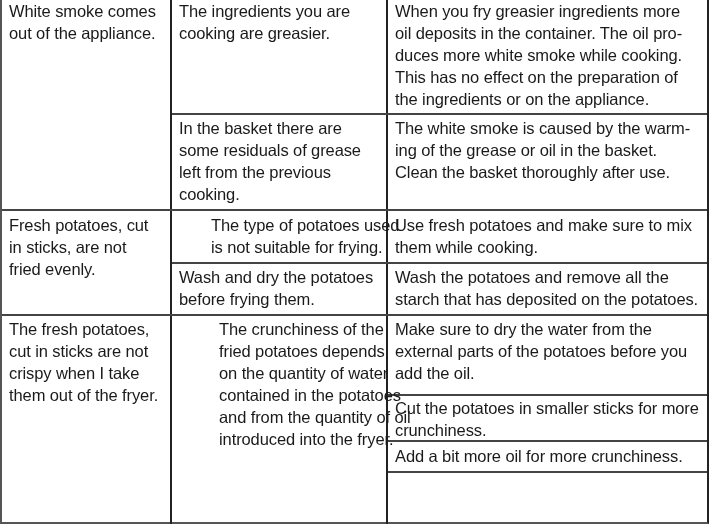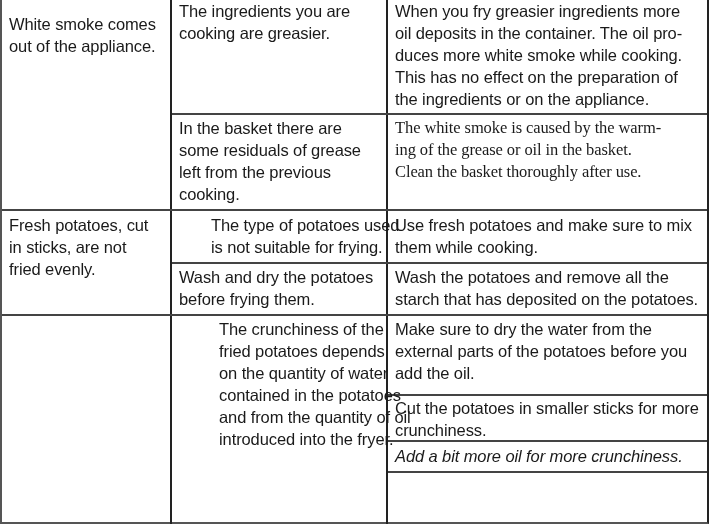--- a/index.html
+++ b/index.html
@@ -55,55 +55,59 @@
   <div class="vline" style="left:384px; top:0; height:524px;"></div>
 
   <div class="hline" style="left:170px; top:113px; width:535px;"></div>
   <div class="hline" style="left:0; top:209px; width:705px;"></div>
   <div class="hline" style="left:170px; top:262px; width:535px;"></div>
   <div class="hline" style="left:0; top:314px; width:705px;"></div>
   <div class="hline" style="left:386px; top:394px; width:319px;"></div>
   <div class="hline" style="left:386px; top:440px; width:319px;"></div>
   <div class="hline" style="left:386px; top:471px; width:319px;"></div>
 
-  <div class="cell" style="left:0; top:13px; width:168px;">White smoke comes
+  <div class="cell" style="left:0; top:0; width:168px;">White smoke comes
 out of the appliance.</div>
   <div class="cell" style="left:170px; top:0; width:214px;">The ingredients you are
 cooking are greasier.</div>
   <div class="cell" style="left:386px; top:0; width:319px;">When you fry greasier ingredients more
 oil deposits in the container. The oil pro-
 duces more white smoke while cooking.
 This has no effect on the preparation of
 the ingredients or on the appliance.</div>
   <div class="cell" style="left:170px; top:117px; width:214px;">In the basket there are
 some residuals of grease
 left from the previous
 cooking.</div>
-  <div class="cell" style="left:386px; top:117px; width:319px;font-family:Liberation Serif, serif;">The white smoke is caused by the warm-
+  <div class="cell" style="left:386px; top:117px; width:319px;">The white smoke is caused by the warm-
 ing of the grease or oil in the basket.
 Clean the basket thoroughly after use.</div>
 
   <div class="cell" style="left:0; top:214px; width:168px;">Fresh potatoes, cut
 in sticks, are not
 fried evenly.</div>
   <div class="cell" style="left:170px; top:214px; width:214px;margin-left:32px;">The type of potatoes used
 is not suitable for frying.</div>
   <div class="cell" style="left:386px; top:214px; width:319px;">Use fresh potatoes and make sure to mix
 them while cooking.</div>
   <div class="cell" style="left:170px; top:266px; width:214px;">Wash and dry the potatoes
 before frying them.</div>
   <div class="cell" style="left:386px; top:266px; width:319px;">Wash the potatoes and remove all the
 starch that has deposited on the potatoes.</div>
 
+  <div class="cell" style="left:0; top:318px; width:168px;">The fresh potatoes,
+cut in sticks are not
+crispy when I take
+them out of the fryer.</div>
   <div class="cell" style="left:170px; top:318px; width:214px;margin-left:40px;">The crunchiness of the
 fried potatoes depends
 on the quantity of water
 contained in the potatoes
 and from the quantity of oil
 introduced into the fryer.</div>
   <div class="cell" style="left:386px; top:318px; width:319px;">Make sure to dry the water from the
 external parts of the potatoes before you
 add the oil.</div>
   <div class="cell" style="left:386px; top:397px; width:319px;">Cut the potatoes in smaller sticks for more
 crunchiness.</div>
-  <div class="cell" style="left:386px; top:445px; width:319px;font-style:italic;">Add a bit more oil for more crunchiness.</div>
+  <div class="cell" style="left:386px; top:445px; width:319px;">Add a bit more oil for more crunchiness.</div>
 
 </div>
 
 </body></html>

